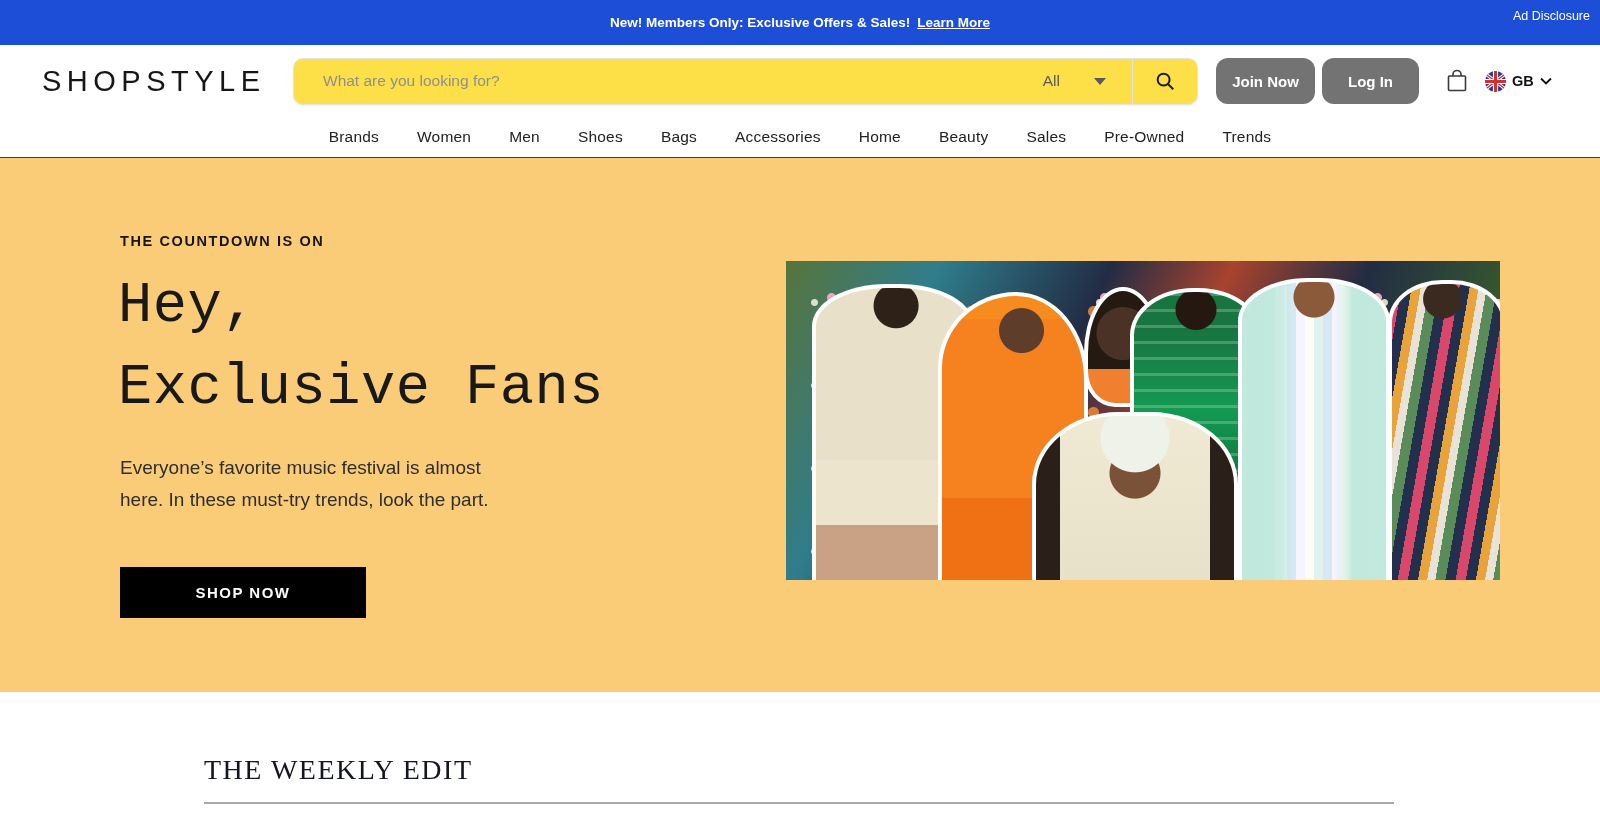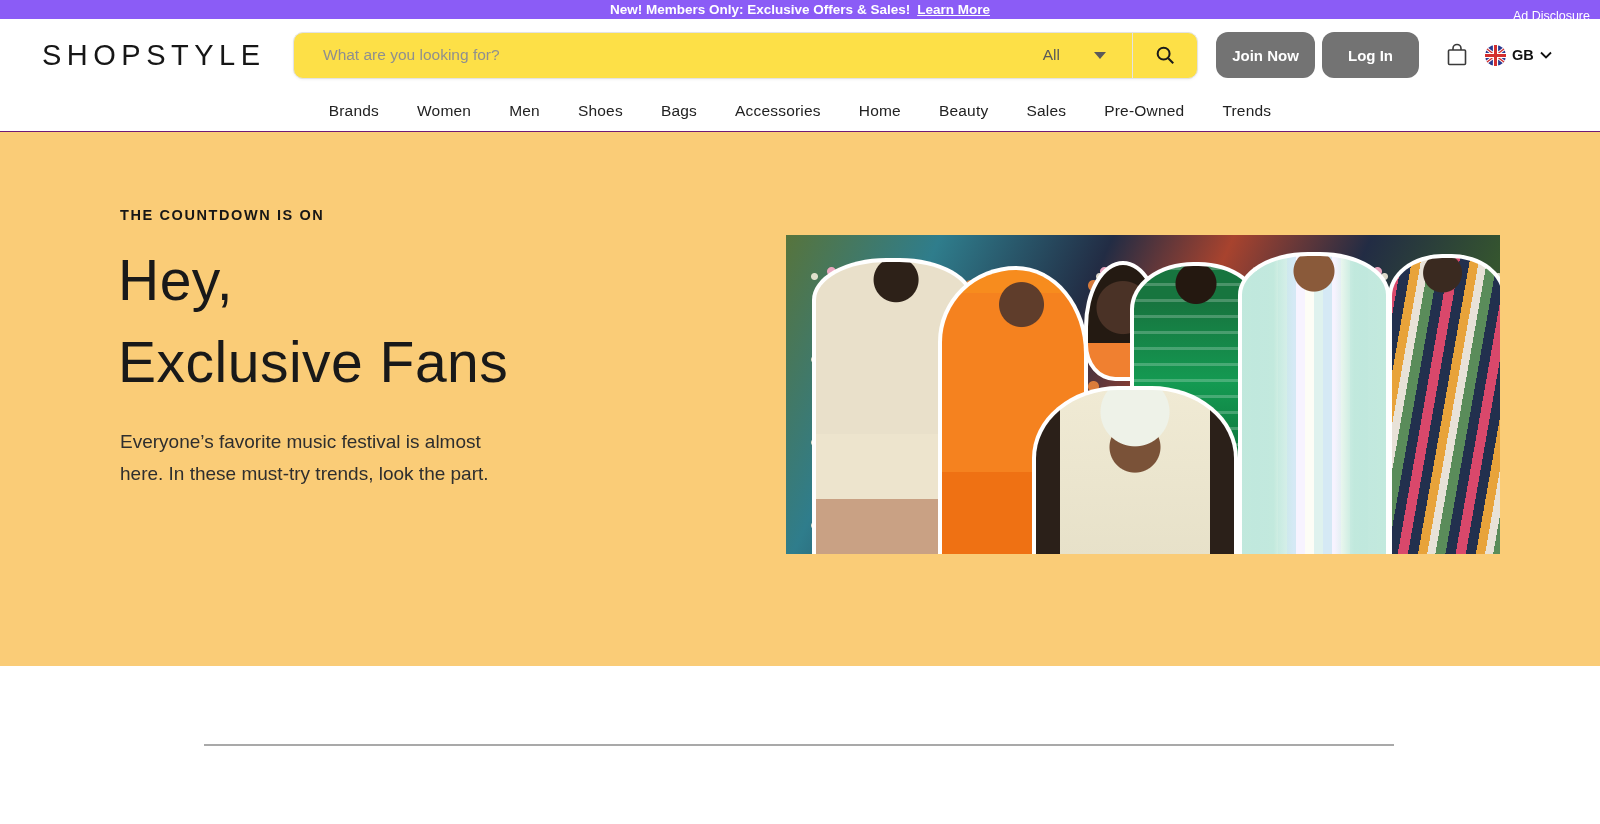--- a/index.html
+++ b/index.html
@@ -7,22 +7,22 @@
   body {
     font-family: "Liberation Sans", sans-serif;
     background: #fff;
     color: #111;
     overflow: hidden;
     position: relative;
   }
 
   
   .promo-bar {
-    height: 19px;
-    background: #8b5cf6;
+    height: 45px;
+    background: #1d4ed8;
     color: #fff;
     display: flex;
     align-items: center;
     justify-content: center;
     position: relative;
     font-size: 13.5px;
     font-weight: 700;
   }
   .promo-link {
     text-decoration: underline;
@@ -161,21 +161,21 @@
     top: 75px;
     font-size: 14.5px;
     font-weight: 700;
     letter-spacing: 1.6px;
     color: #161616;
   }
   .hero-title {
     position: absolute;
     left: 118px;
     top: 108px;
-    font-family: Liberation Sans, sans-serif;
+    font-family: Liberation Mono, monospace;
     font-weight: 400;
     font-size: 57px;
     line-height: 1.43;
     color: #191919;
     letter-spacing: .5px;
   }
   .hero-desc {
     position: absolute;
     left: 120px;
     top: 294px;
@@ -371,27 +371,29 @@
   </div>
 </div>
 
 <div class="hero">
   <div class="hero-eyebrow">THE COUNTDOWN IS ON</div>
   <div class="hero-title">
     <div>Hey,</div>
     <div>Exclusive Fans</div>
   </div>
   <div class="hero-desc">Everyone’s favorite music festival is almost here. In these must-try trends, look the part.</div>
+  <button class="hero-cta">SHOP NOW</button>
 
   <div class="hero-image">
     <div class="fig fig-left-guy"></div>
     <div class="fig fig-orange-woman"></div>
     <div class="fig fig-smiling-woman"></div>
     <div class="fig fig-green-guy"></div>
     <div class="fig fig-pastel-guy"></div>
     <div class="fig fig-striped-woman"></div>
     <div class="fig fig-bucket-hat-woman"></div>
   </div>
 </div>
 
 <div class="weekly">
+  <div class="weekly-title">THE WEEKLY EDIT</div>
   <hr class="weekly-rule">
 </div>
 
 </body></html>

